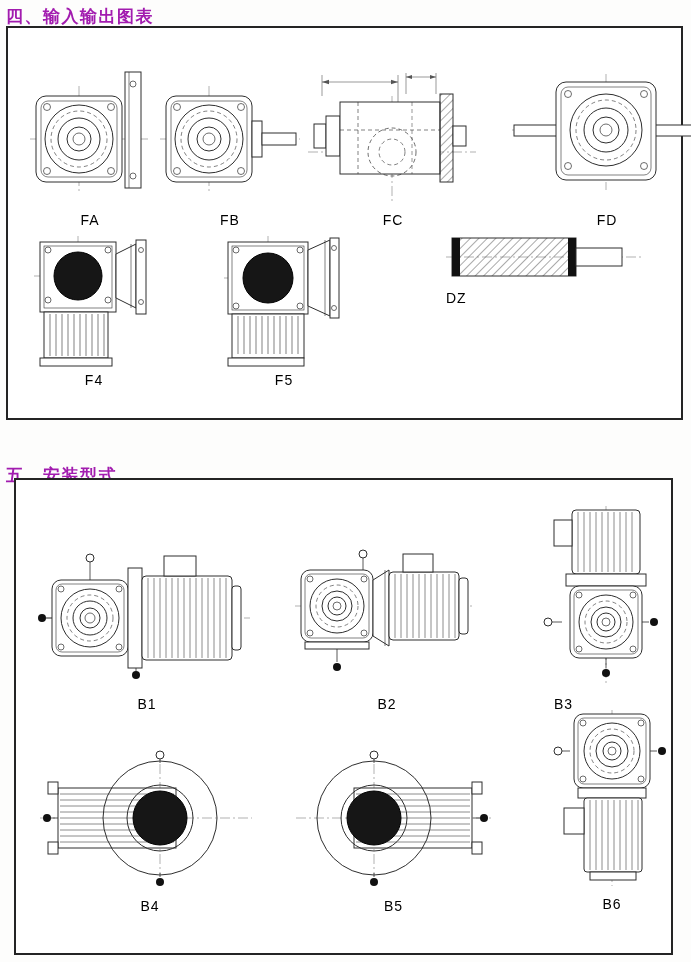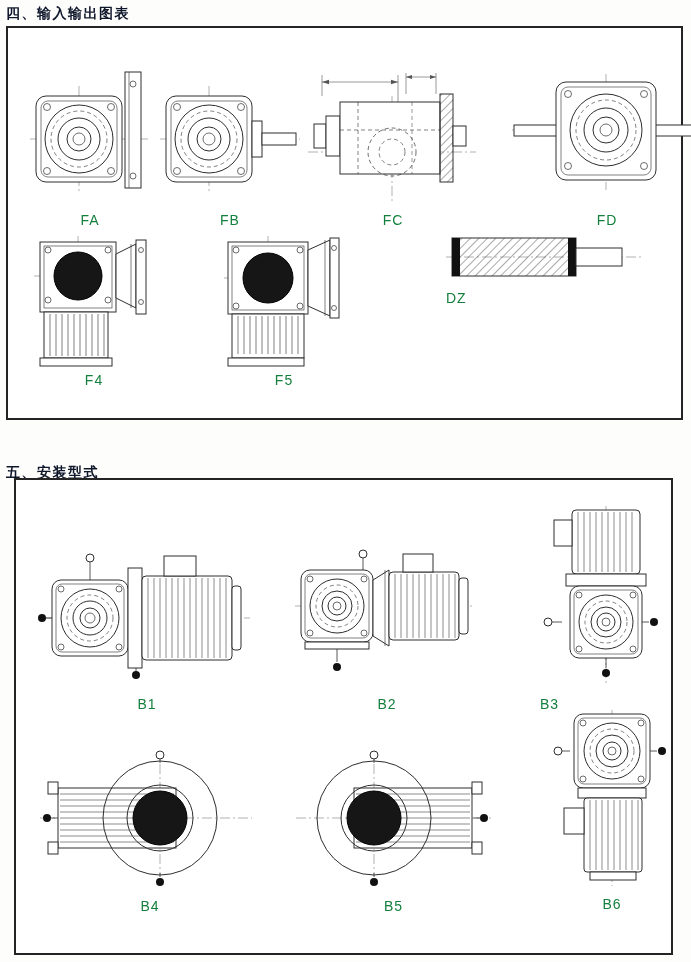--- a/index.html
+++ b/index.html
@@ -1,22 +1,22 @@
 <!DOCTYPE html>
 <html><head>
 <meta charset="utf-8">
 <style>
   *{box-sizing:border-box;margin:0;padding:0}
   body{width:691px;height:962px;background:#fafaf8;font-family:"DejaVu Sans","Liberation Sans",sans-serif;color:#1b1b1b}
   .page{position:relative;width:691px;height:962px;background:#fdfdfc;overflow:hidden}
-  .sec-heading{position:absolute;font-size:14px;font-weight:bold;letter-spacing:1.5px;color:#0f172a;white-space:nowrap}
+  .sec-heading{position:absolute;font-size:17px;font-weight:bold;letter-spacing:1.5px;color:#a21caf;white-space:nowrap}
   .sec-heading.underlined{border-bottom:1.5px solid #1b1b1b;padding-bottom:3px}
   .panel{position:absolute;background:#fff;border:2px solid #242424}
   .fig{position:absolute;display:flex;flex-direction:column;align-items:center}
-  .fig-label{margin-top:4px;font-size:14px;letter-spacing:1px;color:#15803d;font-family:"Liberation Sans","DejaVu Sans",sans-serif}
+  .fig-label{margin-top:4px;font-size:14px;letter-spacing:1px;color:#000000;font-family:"Liberation Sans","DejaVu Sans",sans-serif}
   .panel-mount .fig-label{margin-top:8px}
   .fig-label.shift-left{align-self:flex-start}
   svg{display:block}
   .cl{stroke:#8f8f8f;stroke-width:.7;stroke-dasharray:10 3 2 3;fill:none}
   .dim{stroke:#555;stroke-width:.6;fill:none}
 </style>
 </head>
 <body>
 
 <div class="page">
@@ -355,21 +355,21 @@
           <g>
             <circle cx="12" cy="116" r="4" fill="#fff"></circle>
             <line x1="16" y1="116" x2="26" y2="116" stroke-width=".8"></line>
             <line x1="106" y1="116" x2="113" y2="116" stroke-width=".8"></line>
             <circle cx="118" cy="116" r="4" fill="#111" stroke="none"></circle>
             <line x1="70" y1="152" x2="70" y2="162" stroke-width=".8"></line>
             <circle cx="70" cy="167" r="4" fill="#111" stroke="none"></circle>
           </g>
         </g>
       </svg>
-      <div class="fig-label shift-left" style="margin-left:4px">B3</div>
+      <div class="fig-label shift-left" style="margin-left:18px">B3</div>
     </div>
 
     <div class="fig" style="left:24px;top:268px;width:220px">
       <svg width="220" height="142" viewBox="0 0 220 142">
         <g stroke="#2e2e2e" stroke-width="1" fill="none">
           <g>
             <line class="cl" x1="0" y1="70" x2="212" y2="70"></line>
             <line class="cl" x1="120" y1="16" x2="120" y2="126"></line>
           </g>
           <g>

